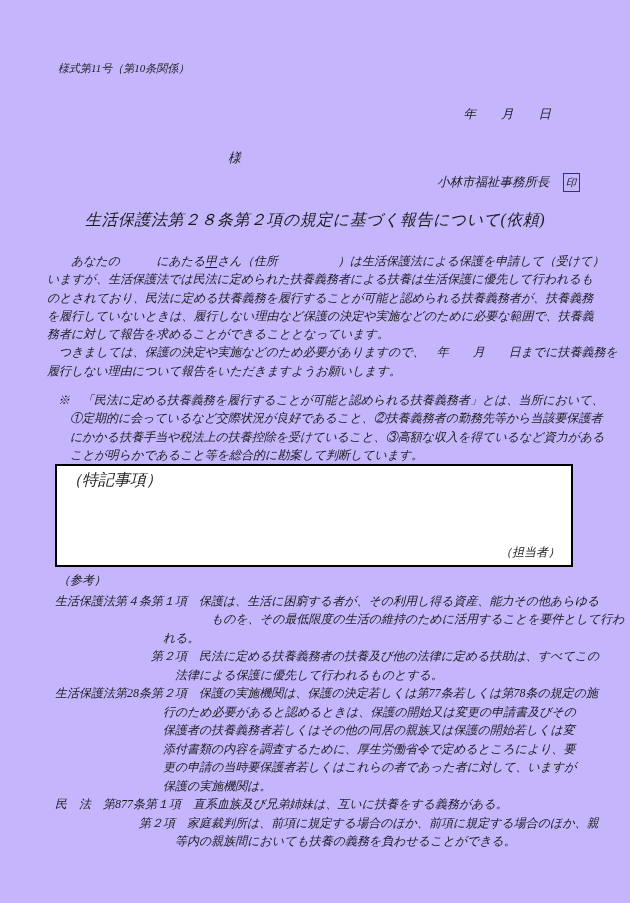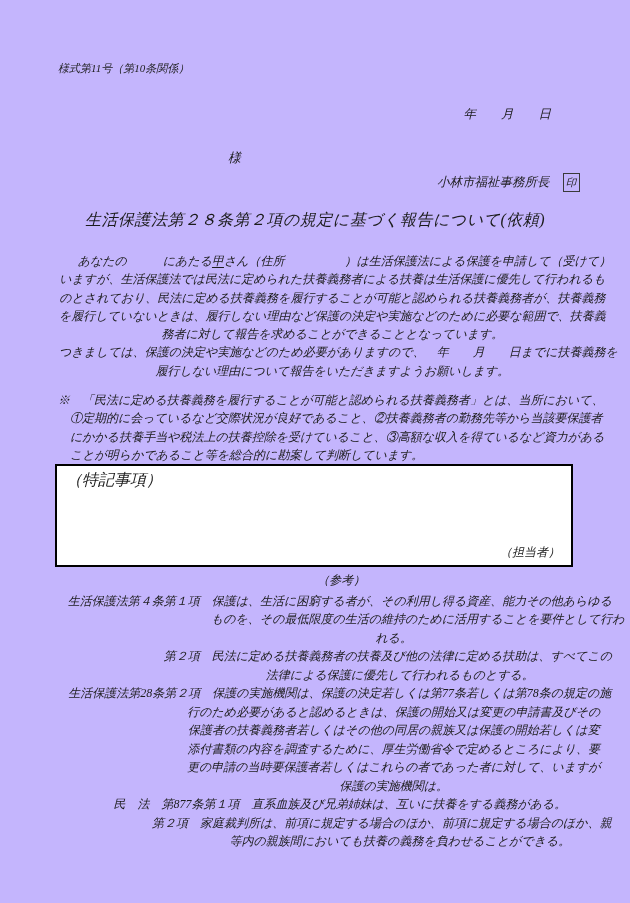--- a/index.html
+++ b/index.html
@@ -17,34 +17,34 @@
   #date-line{position:absolute;top:106px;right:79px;font-size:12.5px;white-space:pre;text-align:center;}
   #addressee{position:absolute;left:228px;top:149px;font-size:13px;}
   #sender-line{position:absolute;left:398px;top:173px;font-size:12.5px;display:flex;align-items:center;margin-left:39px;}
   #seal-box{
     display:inline-block;margin-left:13px;
     width:15px;height:17px;line-height:17px;
     border:1px solid #3a3a3a;
     font-size:10.5px;text-align:center;
   }
   #doc-title{position:absolute;left:0;top:210px;width:100%;text-align:center;font-size:16px;letter-spacing:.5px;}
-  #body-block{position:absolute;left:47px;top:252px;font-size:12px;line-height:18.3px;text-align:center;}
+  #body-block{position:absolute;left:47px;top:252px;font-size:12px;line-height:18.3px;}
   #body-block div{white-space:pre;}
   .u{text-decoration:underline;text-underline-offset:2px;}
   #note-block{position:absolute;left:58px;top:391px;font-size:12px;line-height:18.4px;}
   #note-block div{white-space:pre;}
   #tokki-box{
     position:absolute;left:55px;top:464px;width:514px;height:99px;
     border:2px solid #000;background:#fff;
   }
   #tokki-label{position:absolute;left:9px;top:4px;font-size:16px;}
   #staff-label{position:absolute;right:11px;bottom:4px;font-size:12px;}
   #reference-block{position:absolute;left:55px;top:571px;font-size:12px;line-height:18.5px;}
   #reference-block .ref-heading{padding-left:3px;margin-bottom:2px;white-space:pre;}
-  #reference-block div{white-space:pre;text-align:center;}
+  #reference-block div{white-space:pre;}
 </style>
 </head>
 <body>
 
 <div class="page">
 
   <div id="form-number">様式第11号（第10条関係）</div>
 
   <div id="date-line">年　　月　　日</div>
 

